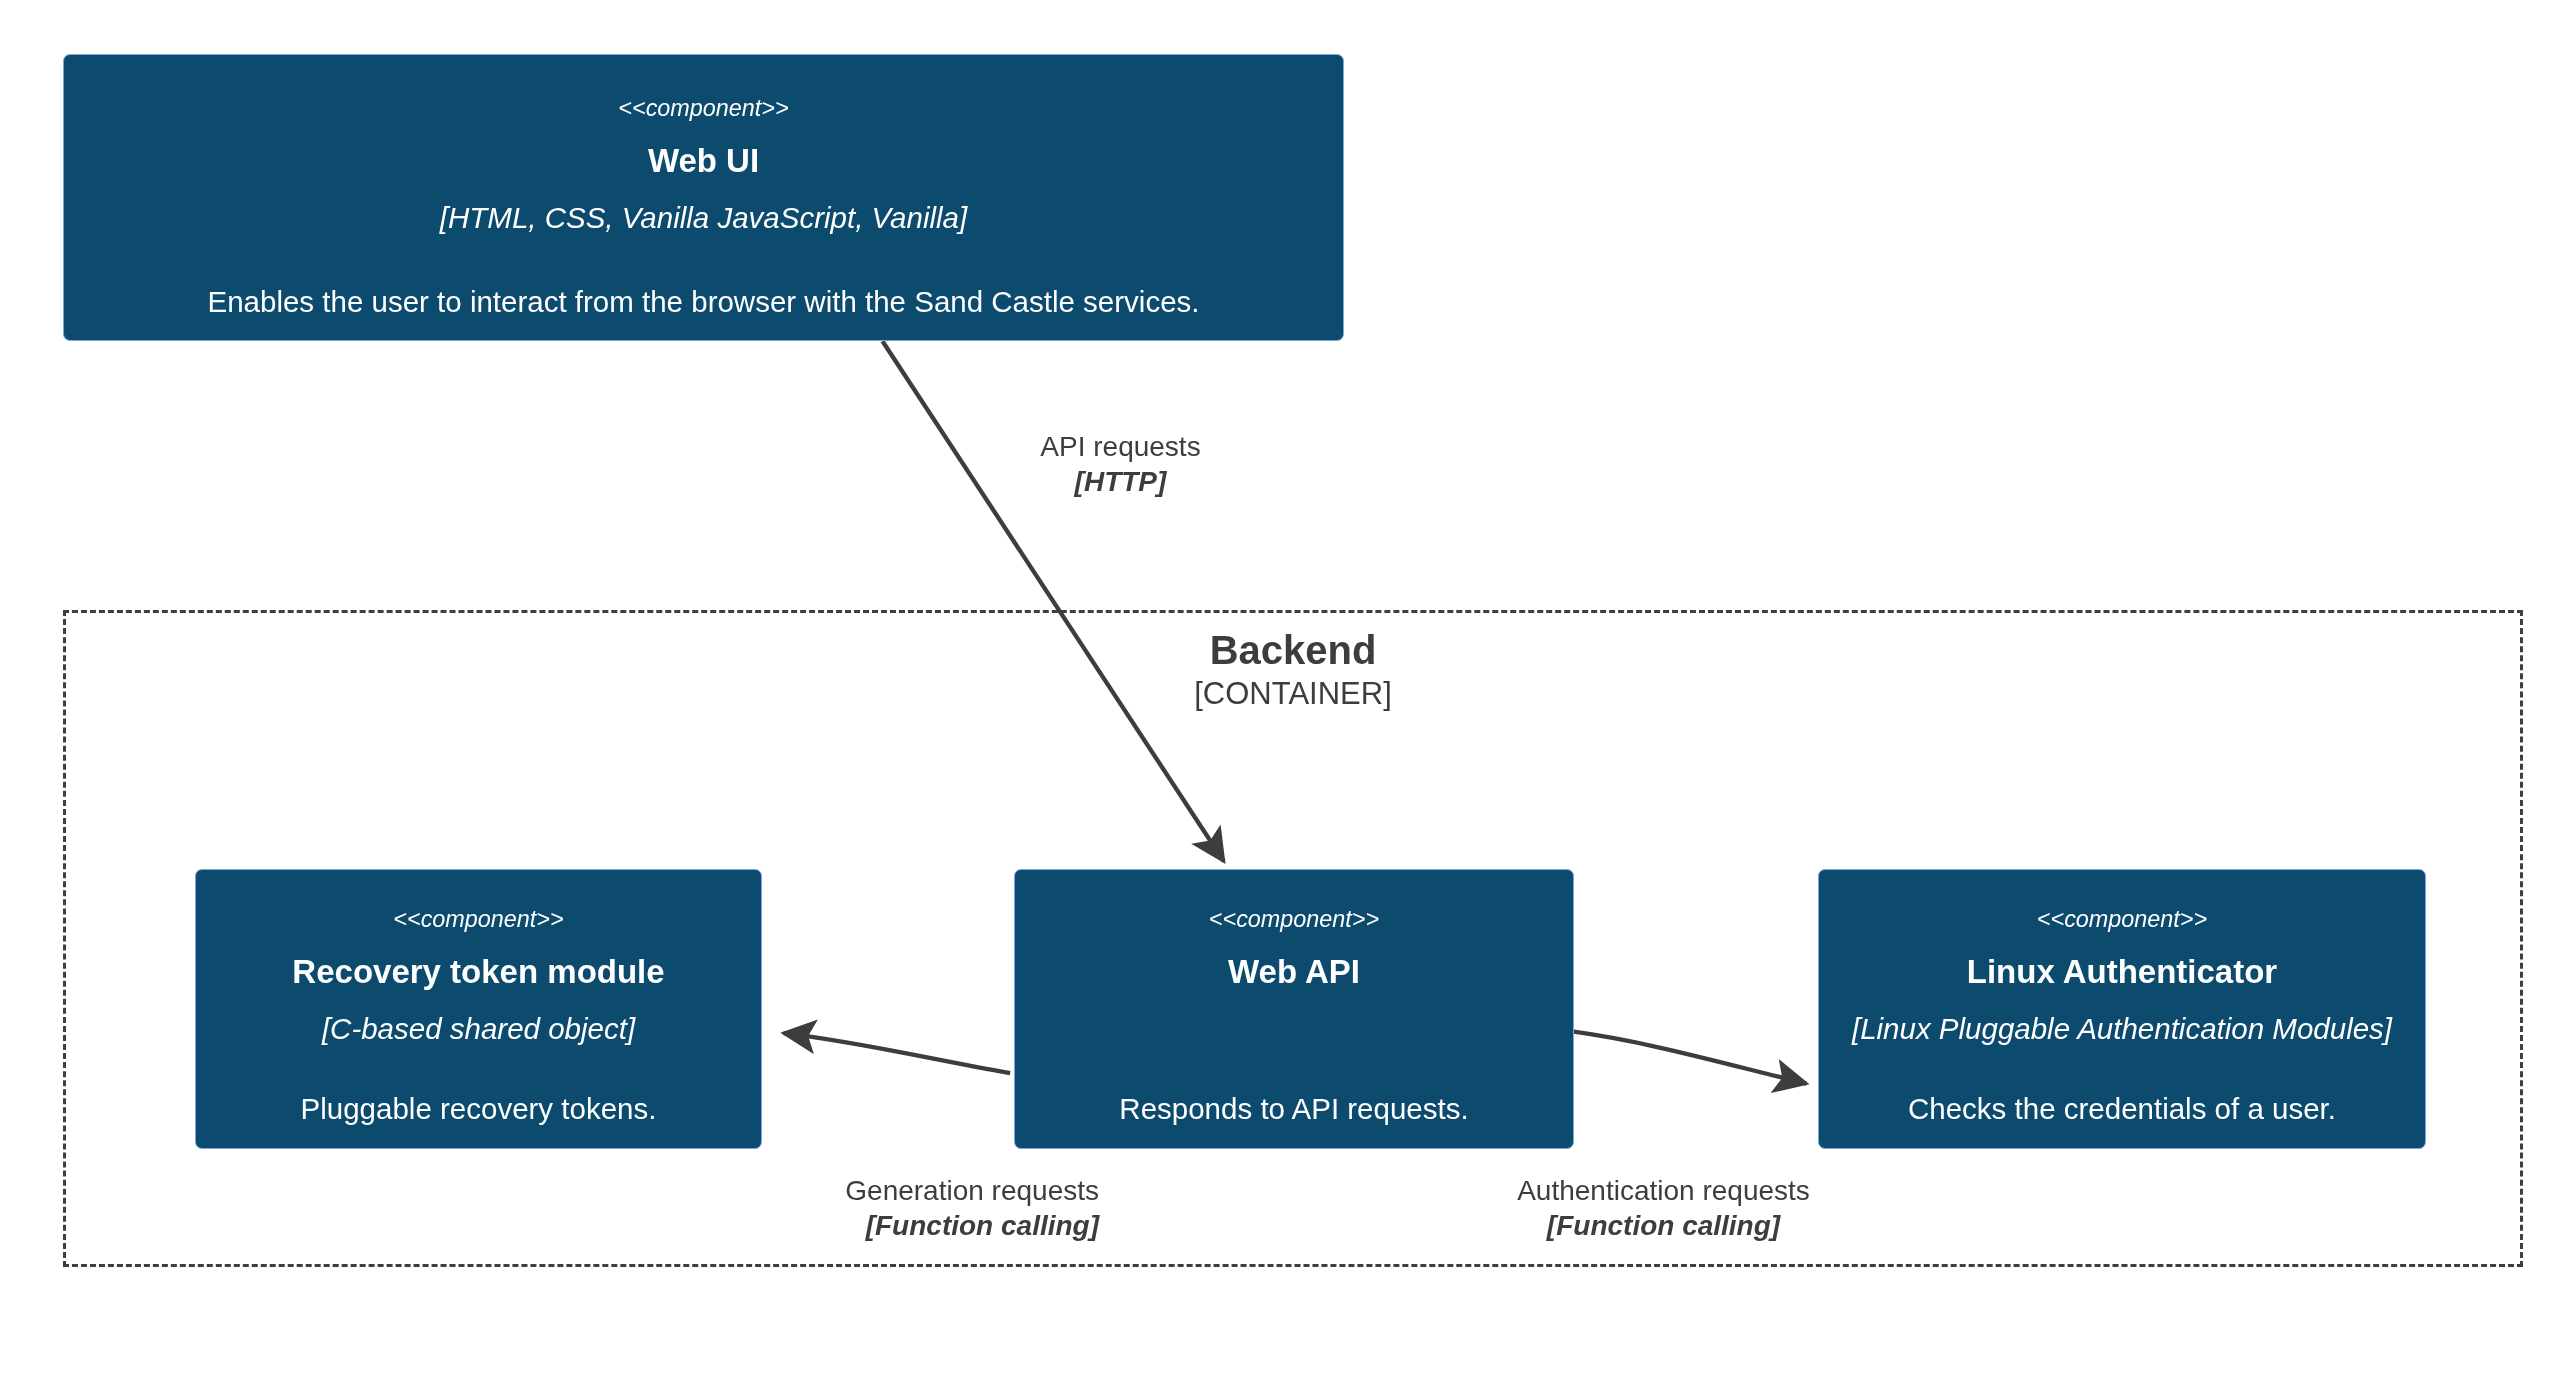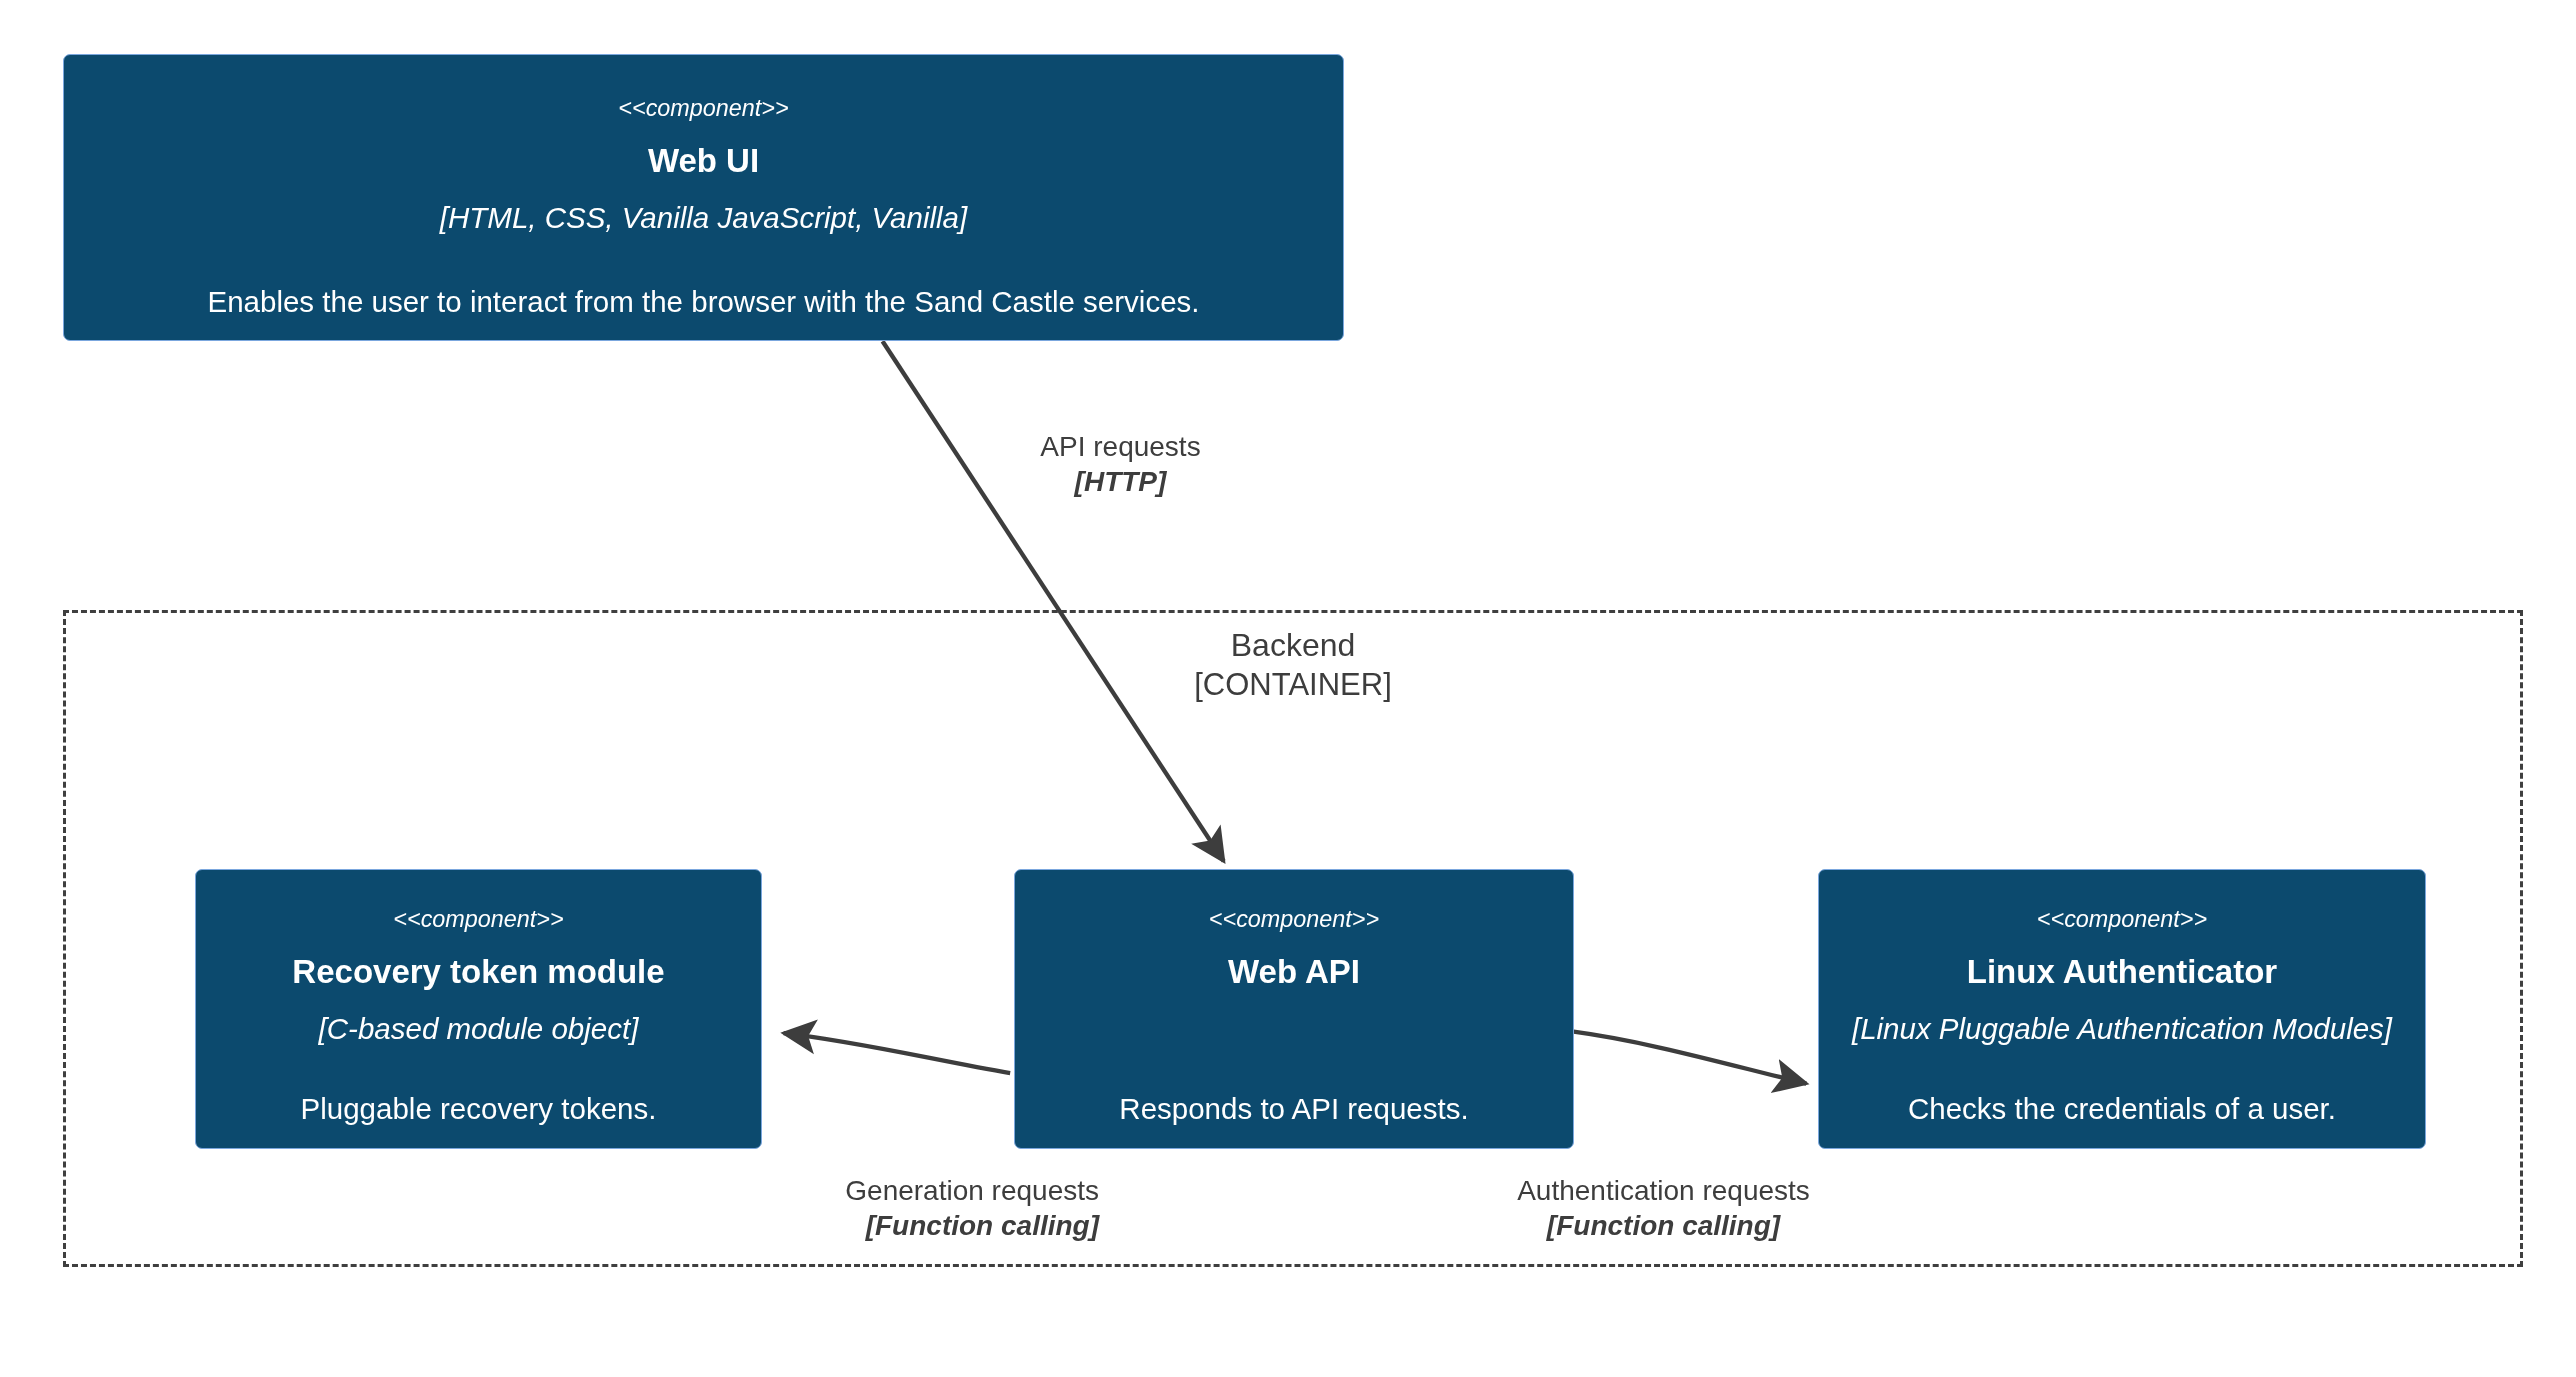--- a/index.html
+++ b/index.html
@@ -42,22 +42,22 @@
     background: transparent;
   }
   .container-labels {
     position: absolute;
     left: 0;
     right: 0;
     text-align: center;
     color: #3d3d3d;
   }
   .container-title {
-    font-size: 32px;
-    font-weight: normal;
+    font-size: 40px;
+    font-weight: bold;
     line-height: 1.15;
     letter-spacing: 0px;
   }
   .container-tech {
     font-size: 31px;
     font-weight: normal;
     line-height: 1.35;
   }
 
   
@@ -181,21 +181,21 @@
   <div class="component-box" style="left:63px; top:54px; width:1281px; height:287px;">
     <div class="cmp-stereotype" style="top:41px;">&lt;&lt;component&gt;&gt;</div>
     <div class="cmp-name" style="top:87px;">Web UI</div>
     <div class="cmp-tech" style="top:145px;">[HTML, CSS, Vanilla JavaScript, Vanilla]</div>
     <div class="cmp-desc" style="top:229px;">Enables the user to interact from the browser with the Sand Castle services.</div>
   </div>
 
   <div class="component-box" style="left:195px; top:869px; width:567px; height:280px;">
     <div class="cmp-stereotype" style="top:37px;">&lt;&lt;component&gt;&gt;</div>
     <div class="cmp-name" style="top:83px;">Recovery token module</div>
-    <div class="cmp-tech" style="top:141px;">[C-based module object]</div>
+    <div class="cmp-tech" style="top:141px;">[C-based shared object]</div>
     <div class="cmp-desc" style="top:221px;">Pluggable recovery tokens.</div>
   </div>
 
   <div class="component-box" style="left:1014px; top:869px; width:560px; height:280px;">
     <div class="cmp-stereotype" style="top:37px;">&lt;&lt;component&gt;&gt;</div>
     <div class="cmp-name" style="top:83px;">Web API</div>
     <div class="cmp-desc" style="top:221px;">Responds to API requests.</div>
   </div>
 
   <div class="component-box" style="left:1818px; top:869px; width:608px; height:280px;">

